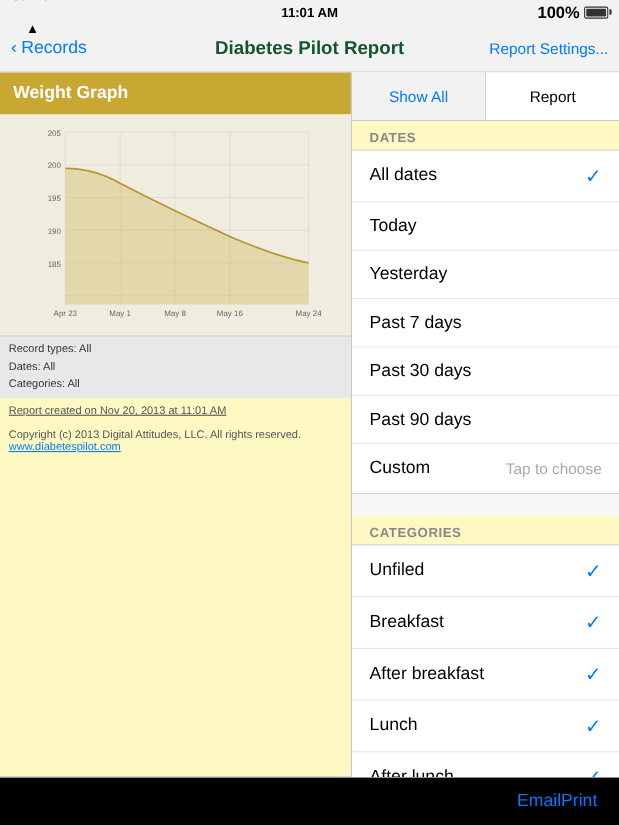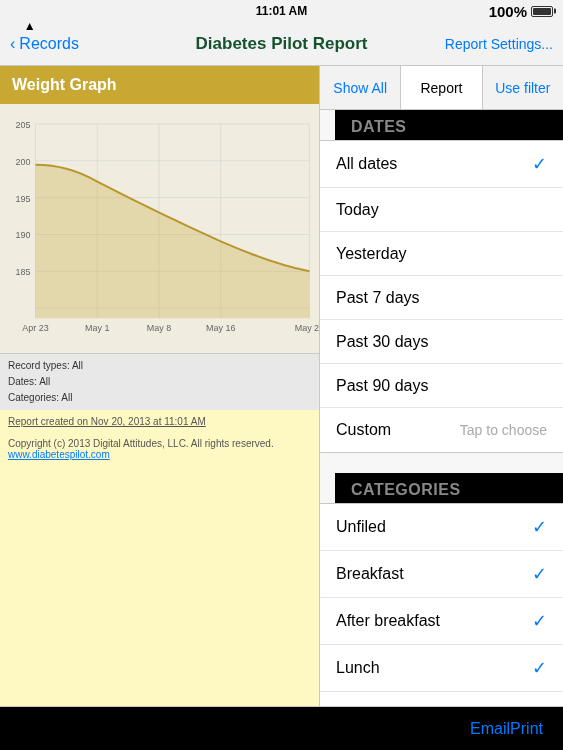--- a/index.html
+++ b/index.html
@@ -102,21 +102,21 @@
       font-size: 16px;
       font-weight: 600;
       padding: 8px 12px;
       height: 38px;
       display: flex;
       align-items: center;
     }
 
     .graph-container {
       background: #f0ece0;
-      height: 250px;
+      height: 202px;
       position: relative;
       border-bottom: 1px solid #ccc;
     }
 
     .graph-svg {
       width: 100%;
       height: 100%;
     }
 
     .graph-labels {
@@ -179,27 +179,26 @@
     }
 
     
     .filter-list {
       flex: 1;
       overflow-y: auto;
       background: #f7f7f7;
     }
 
     .section-header {
-      background: #000000;
+      background: #fef9c3;
       color: #888;
-      font-size: 16px;
+      font-size: 12px;
       font-weight: 600;
       padding: 8px 16px 4px;
       letter-spacing: 0.5px;
-      margin-left: 15px;
     }
 
     .filter-item {
       background: #fff;
       border-bottom: 1px solid #e5e5e5;
       padding: 12px 16px;
       display: flex;
       align-items: center;
       justify-content: space-between;
       cursor: pointer;
@@ -328,21 +327,20 @@
       <span>Copyright (c) 2013 Digital Attitudes, LLC. All rights reserved.</span>
       <a class="copyright-link">www.diabetespilot.com</a>
     </div>
   </div>
 
   <div class="right-panel">
 
     <div class="tab-bar">
       <div class="tab-item">Show All</div>
       <div class="tab-item active">Report</div>
-      <div class="tab-item">Use filter</div>
     </div>
 
     <div class="filter-list">
 
       <div class="section-header">DATES</div>
 
       <div class="filter-group">
         <div class="filter-item">
           <span>All dates</span>
           <span class="checkmark">✓</span>

